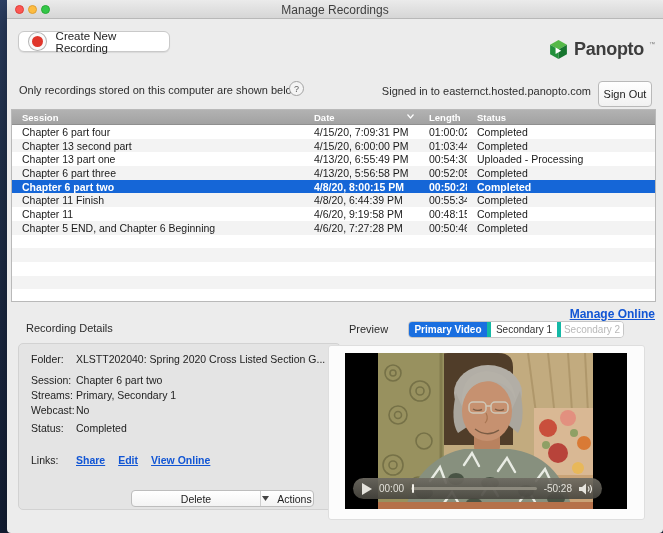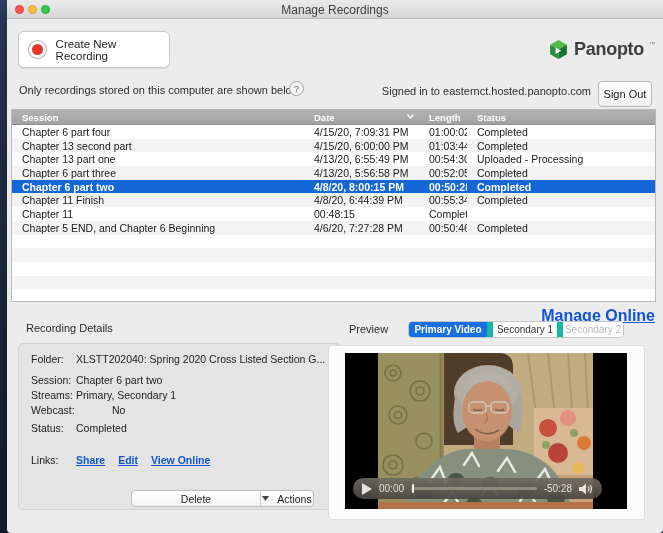--- a/index.html
+++ b/index.html
@@ -24,21 +24,21 @@
     position:absolute; left:0; right:0; top:3px; text-align:center;
     font-size:12px; color:#3f3f3f;
   }
   .lights { position:absolute; left:8px; top:5px; display:flex; gap:4px; }
   .light { width:9px; height:9px; border-radius:50%; }
   .light.red   { background:#fc5753; border:1px solid #df3e38; }
   .light.yellow{ background:#fdbc40; border:1px solid #de9f34; }
   .light.green { background:#33c748; border:1px solid #27aa35; }
   
   .create-btn {
-    position:absolute; left:11px; top:31px; width:152px; height:37px;
+    position:absolute; left:11px; top:31px; width:152px; height:21px;
     background:#fff; border:1px solid #c9c9c9; border-radius:6px;
     display:flex; align-items:center; gap:9px; padding-left:9px;
     font-size:11.5px; color:#1d1d1d; box-shadow:0 1px 1px rgba(0,0,0,.08); cursor:pointer;
   }
   .record-ring {
     width:19px; height:19px; border-radius:50%; background:#fafafa;
     border:1px solid #b5b5b5; display:flex; align-items:center; justify-content:center;
   }
   .record-dot { width:11px; height:11px; border-radius:50%; background:var(--record-red,#e0362b); }
   .brand { position:absolute; right:8px; top:39px; display:flex; align-items:center; gap:5px; }
@@ -67,21 +67,21 @@
   }
   .th { font-size:9.5px; font-weight:bold; color:#fff; padding:2px 0 0 10px; position:relative; white-space:nowrap; }
   .sort-ind { position:absolute; right:5px; top:4px; }
   .tr { display:grid; grid-template-columns:292px 115px 48px 1fr; height:13.7px; }
   .tr.alt { background:#f3f3f3; }
   .tr.selected { background:var(--selection-blue,#1566d7); }
   .tr.selected .td { color:#fff; font-weight:bold; }
   .td { font-size:10.5px; color:#1a1a1a; padding:1px 0 0 10px; white-space:nowrap; overflow:hidden; }
   
   .manage-online {
-    position:absolute; right:8px; top:307px; font-size:16px; font-weight:bold;
+    position:absolute; right:8px; top:307px; font-size:12px; font-weight:bold;
     color:var(--link-blue,#1155d4); text-decoration:underline; cursor:pointer;
   }
   .section-label { position:absolute; font-size:11px; color:#2a2a2a; }
   
   .details-panel {
     position:absolute; left:11px; top:343px; width:323px; height:167px;
     background:#e4e4e4; border:1px solid #d2d2d2; border-radius:5px;
   }
   .field-row { display:flex; padding-left:12px; font-size:10.5px; color:#222; }
   .field-label { width:45px; flex:none; }
@@ -95,21 +95,21 @@
     display:flex; font-size:10.5px; color:#222; overflow:hidden;
   }
   .split-left { width:128px; display:flex; align-items:center; justify-content:center; cursor:pointer; }
   .split-right { flex:1; border-left:1px solid #cfcfcf; display:flex; align-items:center; justify-content:center; gap:8px; cursor:pointer; }
   
   .tabs {
     position:absolute; left:401px; top:321px; height:17px; display:flex;
     border:1px solid #c6c6c6; border-radius:4px; overflow:hidden; background:#fff;
   }
   .tab { font-size:10px; display:flex; align-items:center; justify-content:center; cursor:pointer; background:#fff; color:#333; }
-  .tab + .tab { border-left:6px solid #14b8a6; }
+  .tab + .tab { border-left:4px solid #14b8a6; }
   .tab.selected { background:var(--tab-blue,#1a6fe0); color:#fff; font-weight:bold; border-left:none; }
   .tab.disabled { color:#b9b9b9; cursor:default; }
   .tab.t1 { width:78px; } .tab.t2 { width:70px; } .tab.t3 { width:66px; }
   
   .video-card {
     position:absolute; left:321px; top:345px; width:317px; height:175px;
     background:#fcfcfc; border:1px solid #dedede; border-radius:3px;
   }
   .video { position:absolute; left:16px; top:7px; width:282px; height:156px; background:#000; overflow:hidden; }
   .video svg.cam { position:absolute; left:33px; top:0; }
@@ -204,20 +204,21 @@
       <div class="td">Completed</div>
     </div>
     <div class="tr alt">
       <div class="td">Chapter 11 Finish</div>
       <div class="td">4/8/20, 6:44:39 PM</div>
       <div class="td">00:55:34</div>
       <div class="td">Completed</div>
     </div>
     <div class="tr">
       <div class="td">Chapter 11</div>
+      <div class="td">4/6/20, 9:19:58 PM</div>
       <div class="td">00:48:15</div>
       <div class="td">Completed</div>
     </div>
     <div class="tr alt">
       <div class="td">Chapter 5 END, and Chapter 6 Beginning</div>
       <div class="td">4/6/20, 7:27:28 PM</div>
       <div class="td">00:50:46</div>
       <div class="td">Completed</div>
     </div>
     <div class="tr"></div>
@@ -238,21 +239,21 @@
       <span class="field-value">XLSTT202040:  Spring 2020 Cross Listed Section G...</span>
     </div>
     <div class="field-row" style="margin-top:9px;">
       <span class="field-label">Session:</span>
       <span class="field-value">Chapter 6 part two</span>
     </div>
     <div class="field-row" style="margin-top:3px;">
       <span class="field-label">Streams:</span>
       <span class="field-value">Primary, Secondary 1</span>
     </div>
-    <div class="field-row" style="margin-top:3px;gap:36px;">
+    <div class="field-row" style="margin-top:3px;">
       <span class="field-label">Webcast:</span>
       <span class="field-value">No</span>
     </div>
     <div class="field-row" style="margin-top:6px;">
       <span class="field-label">Status:</span>
       <span class="field-value">Completed</span>
     </div>
     <div style="position:relative; margin-top:20px;">
       <span class="links-caption">Links:</span>
       <div class="links-row">

